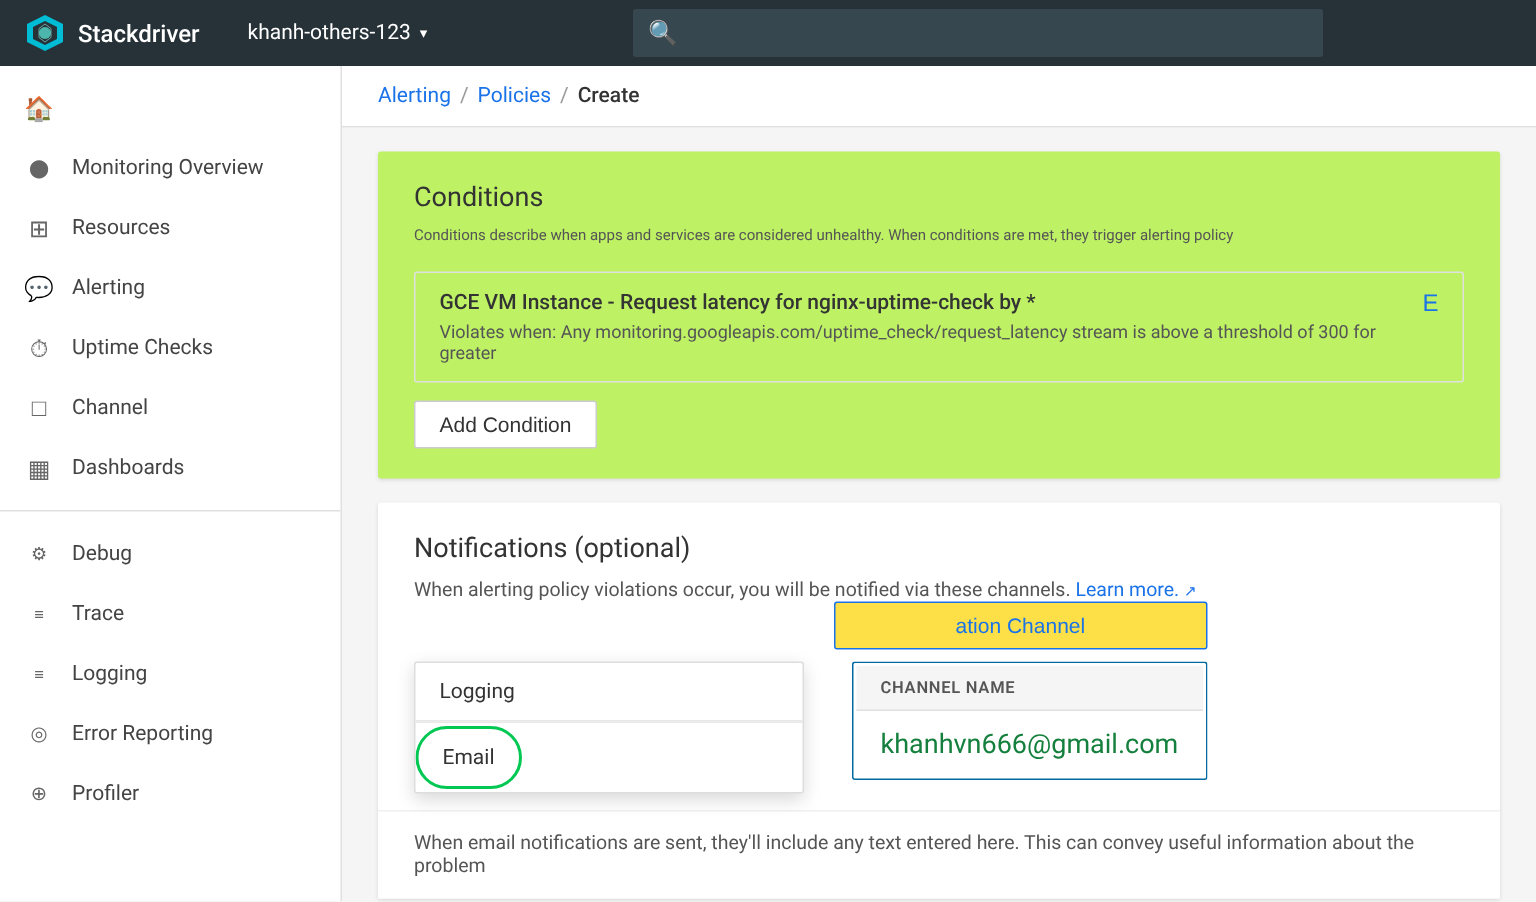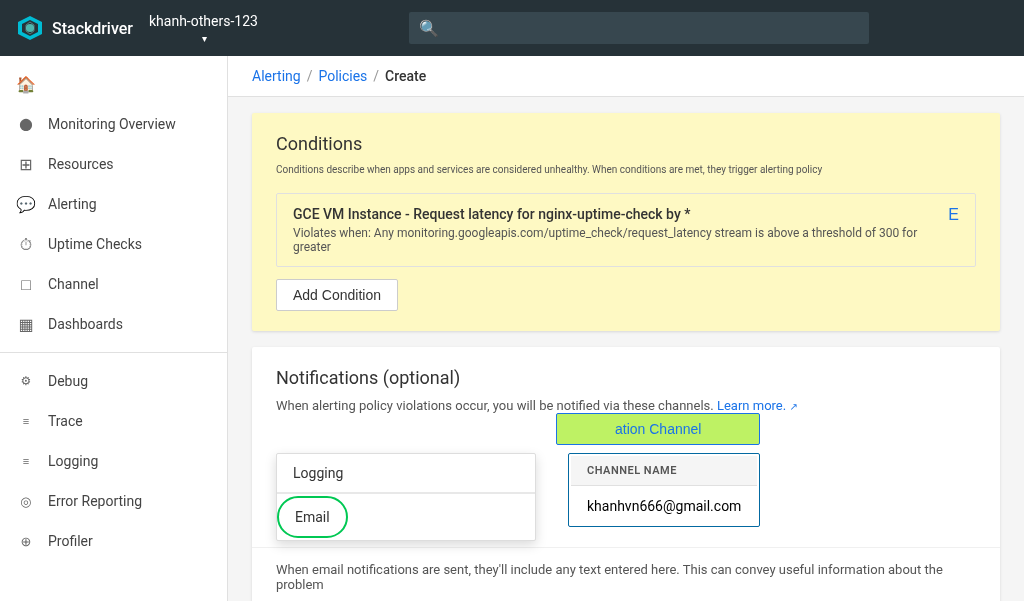--- a/index.html
+++ b/index.html
@@ -1,21 +1,21 @@
 <!DOCTYPE html>
 <html><head>
   <meta charset="utf-8">
   <style>
     * { box-sizing: border-box; margin: 0; padding: 0; }
     body { font-family: 'Roboto', Arial, sans-serif; font-size: 14px; color: #333; background: #f5f5f5; height: 601px; overflow: hidden; display: flex; flex-direction: column; }
 
     
     .topnav {
       background: #263238;
-      height: 56px;
+      height: 44px;
       display: flex;
       align-items: center;
       padding: 0 16px;
       flex-shrink: 0;
       gap: 12px;
     }
     .topnav-logo {
       display: flex;
       align-items: center;
       gap: 8px;
@@ -26,23 +26,22 @@
     .logo-icon {
       width: 28px;
       height: 28px;
     }
     .topnav-project {
       display: flex;
       align-items: center;
       gap: 4px;
       color: white;
       font-size: 14px;
-      margin-left: 4px;
-      cursor: pointer;
-      flex-direction: column;
+      margin-left: 20px;
+      cursor: pointer;
     }
     .search-wrap {
       position: relative;
       flex: 1;
       max-width: 460px;
       margin: 0 auto;
     }
     .search-wrap input {
       width: 100%;
       background: #37474f;
@@ -124,21 +123,21 @@
       gap: 6px;
       font-size: 14px;
       color: #666;
     }
     .breadcrumb-link { color: #1a73e8; cursor: pointer; }
     .breadcrumb-current { color: #333; font-weight: 500; }
     .breadcrumb-sep { color: #999; }
 
     
     .card {
-      background: #fef9c3;
+      background: #bef264;
       margin: 16px 24px;
       border-radius: 2px;
       box-shadow: 0 1px 3px rgba(0,0,0,0.12);
       overflow: hidden;
     }
     .card-section {
       padding: 20px 24px;
     }
     .card-section-title {
       font-size: 18px;
@@ -262,21 +261,21 @@
       cursor: pointer;
       border: 2.5px solid #00c853;
       border-radius: 24px;
       margin: 2px 0;
       background: white;
     }
 
     
     .add-notif-btn {
       border: 1px solid #1a73e8;
-      background: #bef264;
+      background: #fde047;
       padding: 7px 8px;
       font-size: 14px;
       color: #1a73e8;
       cursor: pointer;
       border-radius: 2px;
       white-space: nowrap;
     }
 
     
     .channel-table-wrap {
@@ -294,22 +293,22 @@
       padding: 8px 16px;
       font-size: 11px;
       font-weight: 600;
       color: #555;
       text-align: left;
       letter-spacing: 0.5px;
       border-bottom: 1px solid #e0e0e0;
     }
     .channel-table tbody td {
       padding: 10px 16px;
-      font-size: 14px;
-      color: #000000;
+      font-size: 18px;
+      color: #15803d;
       border-bottom: 1px solid #e0e0e0;
     }
     .channel-table tbody tr:last-child td { border-bottom: none; }
 
     
     .dropdown-scroll {
       max-height: 240px;
       overflow-y: auto;
     }
     .dropdown-scroll::-webkit-scrollbar { width: 6px; }

